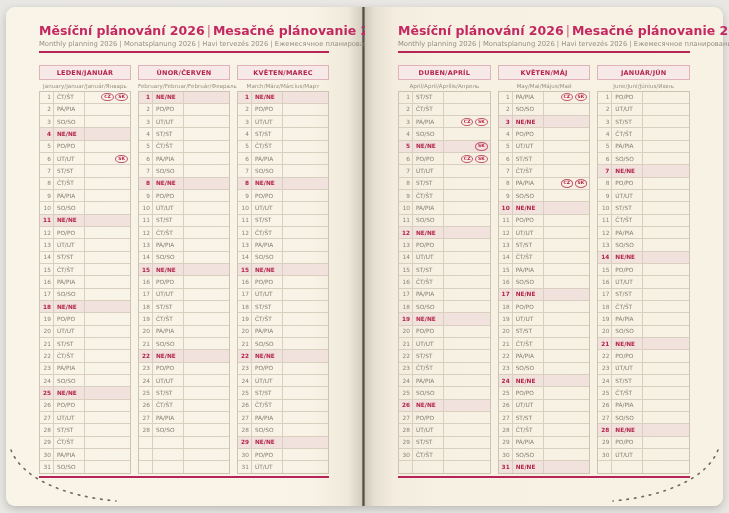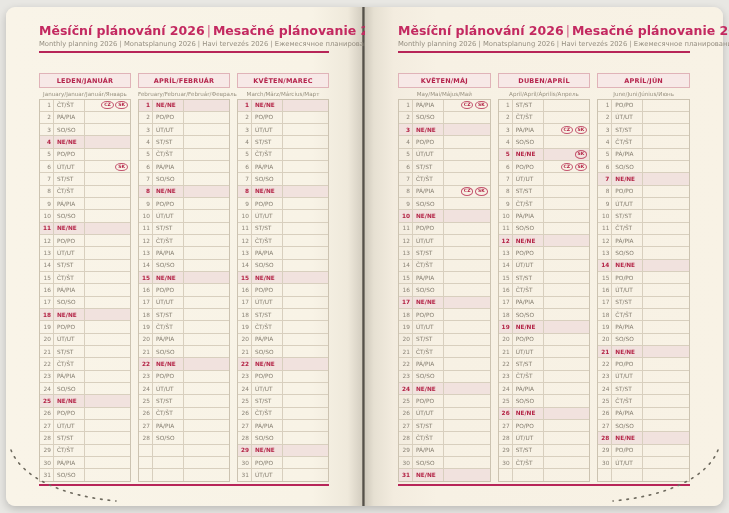--- a/index.html
+++ b/index.html
@@ -11,21 +11,21 @@
     background:linear-gradient(to right,#f9f4e8 0%,#f8f3e6 86%,#efe9db 96%,#d4cec1 100%);}
   .gutter{width:3px;background:linear-gradient(to right,#8b867b,#55514a,#9b968a);}
   .page.right{width:358px;border-radius:0 9px 9px 0;
     background:linear-gradient(to right,#cfc9bc 0%,#e6e0d2 2.5%,#f3ecdf 8%,#f7f1e4 20%,#f8f2e5 100%);}
   .page-inner{position:absolute;inset:0;padding:16px 33px 0 33px;box-sizing:border-box;}
   .title{text-align:center;font-size:12.5px;font-weight:bold;color:#c32960;white-space:nowrap;}
   .title .sep{font-weight:normal;color:#cf5d85;padding:0 2px;}
   .subtitle{text-align:center;font-size:6.8px;color:#958e80;margin-top:2px;white-space:nowrap;}
   .rule{height:2px;background:#b72558;margin-top:3px;}
   .bottom-rule{height:2px;background:#b72558;margin-top:2px;}
-  .months{display:flex;gap:7px;margin-top:20px;}
+  .months{display:flex;gap:7px;margin-top:12px;}
   .month{flex:1;min-width:0;}
   .month-head{border:1px solid #e0b3b8;background:#f7e9e7;color:#b5264e;font-size:6.5px;
     font-weight:bold;text-align:center;padding:2.5px 0;letter-spacing:0.2px;}
   .month-sub{font-size:5.6px;color:#97907f;text-align:center;padding:2.5px 0 2px;white-space:nowrap;}
   .month-table{border:1px solid #ccc3b1;height:381px;display:flex;flex-direction:column;}
   .day-row{flex:1;display:flex;border-bottom:1px solid #d8cfbe;font-size:5.8px;color:#8b8477;min-height:0;}
   .day-row:last-child{border-bottom:none;}
   .cell-num{width:14px;border-right:1px solid #d8cfbe;box-sizing:border-box;display:flex;
     align-items:center;justify-content:flex-end;padding-right:2px;}
   .cell-wd{width:31px;border-right:1px solid #d8cfbe;box-sizing:border-box;display:flex;
@@ -211,21 +211,21 @@
                 <div class="cell-note"></div>
               </div>
               <div class="day-row">
                 <div class="cell-num">31</div>
                 <div class="cell-wd">SO/SO</div>
                 <div class="cell-note"></div>
               </div>
             </div>
           </div>
           <div class="month">
-            <div class="month-head">APRÍL/FEBRUÁR</div>
+            <div class="month-head">ÚNOR/ČERVEN</div>
             <div class="month-sub">February/Februar/Február/Февраль</div>
             <div class="month-table">
               <div class="day-row sunday">
                 <div class="cell-num">1</div>
                 <div class="cell-wd">NE/NE</div>
                 <div class="cell-note"></div>
               </div>
               <div class="day-row">
                 <div class="cell-num">2</div>
                 <div class="cell-wd">PO/PO</div>
@@ -549,357 +549,357 @@
 
   <div class="gutter"></div>
 
   <div class="page right">
     <div class="page-inner">
       <div class="title"><span>Měsíční plánování 2026</span><span class="sep">|</span><span>Mesačné plánovanie 2026</span></div>
       <div class="subtitle">Monthly planning 2026 | Monatsplanung 2026 | Havi tervezés 2026 | Ежемесячное планирование 2026</div>
       <div class="rule"></div>
       <div class="months">
           <div class="month">
-            <div class="month-head">KVĚTEN/MÁJ</div>
-            <div class="month-sub">May/Mai/Május/Май</div>
+            <div class="month-head">DUBEN/APRÍL</div>
+            <div class="month-sub">April/April/Április/Апрель</div>
             <div class="month-table">
               <div class="day-row">
                 <div class="cell-num">1</div>
+                <div class="cell-wd">ST/ST</div>
+                <div class="cell-note"></div>
+              </div>
+              <div class="day-row">
+                <div class="cell-num">2</div>
+                <div class="cell-wd">ČT/ŠT</div>
+                <div class="cell-note"></div>
+              </div>
+              <div class="day-row">
+                <div class="cell-num">3</div>
                 <div class="cell-wd">PÁ/PIA</div>
                 <div class="cell-note">
                   <span class="badge">CZ</span>
                   <span class="badge">SK</span>
                 </div>
               </div>
               <div class="day-row">
-                <div class="cell-num">2</div>
-                <div class="cell-wd">SO/SO</div>
-                <div class="cell-note"></div>
-              </div>
-              <div class="day-row sunday">
-                <div class="cell-num">3</div>
-                <div class="cell-wd">NE/NE</div>
-                <div class="cell-note"></div>
-              </div>
-              <div class="day-row">
                 <div class="cell-num">4</div>
-                <div class="cell-wd">PO/PO</div>
-                <div class="cell-note"></div>
-              </div>
-              <div class="day-row">
+                <div class="cell-wd">SO/SO</div>
+                <div class="cell-note"></div>
+              </div>
+              <div class="day-row sunday">
                 <div class="cell-num">5</div>
-                <div class="cell-wd">ÚT/UT</div>
-                <div class="cell-note"></div>
+                <div class="cell-wd">NE/NE</div>
+                <div class="cell-note">
+                  <span class="badge">SK</span>
+                </div>
               </div>
               <div class="day-row">
                 <div class="cell-num">6</div>
-                <div class="cell-wd">ST/ST</div>
-                <div class="cell-note"></div>
-              </div>
-              <div class="day-row">
-                <div class="cell-num">7</div>
-                <div class="cell-wd">ČT/ŠT</div>
-                <div class="cell-note"></div>
-              </div>
-              <div class="day-row">
-                <div class="cell-num">8</div>
-                <div class="cell-wd">PÁ/PIA</div>
+                <div class="cell-wd">PO/PO</div>
                 <div class="cell-note">
                   <span class="badge">CZ</span>
                   <span class="badge">SK</span>
                 </div>
               </div>
               <div class="day-row">
+                <div class="cell-num">7</div>
+                <div class="cell-wd">ÚT/UT</div>
+                <div class="cell-note"></div>
+              </div>
+              <div class="day-row">
+                <div class="cell-num">8</div>
+                <div class="cell-wd">ST/ST</div>
+                <div class="cell-note"></div>
+              </div>
+              <div class="day-row">
                 <div class="cell-num">9</div>
-                <div class="cell-wd">SO/SO</div>
-                <div class="cell-note"></div>
-              </div>
-              <div class="day-row sunday">
+                <div class="cell-wd">ČT/ŠT</div>
+                <div class="cell-note"></div>
+              </div>
+              <div class="day-row">
                 <div class="cell-num">10</div>
-                <div class="cell-wd">NE/NE</div>
+                <div class="cell-wd">PÁ/PIA</div>
                 <div class="cell-note"></div>
               </div>
               <div class="day-row">
                 <div class="cell-num">11</div>
-                <div class="cell-wd">PO/PO</div>
-                <div class="cell-note"></div>
-              </div>
-              <div class="day-row">
+                <div class="cell-wd">SO/SO</div>
+                <div class="cell-note"></div>
+              </div>
+              <div class="day-row sunday">
                 <div class="cell-num">12</div>
-                <div class="cell-wd">ÚT/UT</div>
+                <div class="cell-wd">NE/NE</div>
                 <div class="cell-note"></div>
               </div>
               <div class="day-row">
                 <div class="cell-num">13</div>
-                <div class="cell-wd">ST/ST</div>
+                <div class="cell-wd">PO/PO</div>
                 <div class="cell-note"></div>
               </div>
               <div class="day-row">
                 <div class="cell-num">14</div>
-                <div class="cell-wd">ČT/ŠT</div>
+                <div class="cell-wd">ÚT/UT</div>
                 <div class="cell-note"></div>
               </div>
               <div class="day-row">
                 <div class="cell-num">15</div>
-                <div class="cell-wd">PÁ/PIA</div>
+                <div class="cell-wd">ST/ST</div>
                 <div class="cell-note"></div>
               </div>
               <div class="day-row">
                 <div class="cell-num">16</div>
-                <div class="cell-wd">SO/SO</div>
-                <div class="cell-note"></div>
-              </div>
-              <div class="day-row sunday">
+                <div class="cell-wd">ČT/ŠT</div>
+                <div class="cell-note"></div>
+              </div>
+              <div class="day-row">
                 <div class="cell-num">17</div>
-                <div class="cell-wd">NE/NE</div>
+                <div class="cell-wd">PÁ/PIA</div>
                 <div class="cell-note"></div>
               </div>
               <div class="day-row">
                 <div class="cell-num">18</div>
-                <div class="cell-wd">PO/PO</div>
-                <div class="cell-note"></div>
-              </div>
-              <div class="day-row">
+                <div class="cell-wd">SO/SO</div>
+                <div class="cell-note"></div>
+              </div>
+              <div class="day-row sunday">
                 <div class="cell-num">19</div>
-                <div class="cell-wd">ÚT/UT</div>
+                <div class="cell-wd">NE/NE</div>
                 <div class="cell-note"></div>
               </div>
               <div class="day-row">
                 <div class="cell-num">20</div>
-                <div class="cell-wd">ST/ST</div>
+                <div class="cell-wd">PO/PO</div>
                 <div class="cell-note"></div>
               </div>
               <div class="day-row">
                 <div class="cell-num">21</div>
-                <div class="cell-wd">ČT/ŠT</div>
+                <div class="cell-wd">ÚT/UT</div>
                 <div class="cell-note"></div>
               </div>
               <div class="day-row">
                 <div class="cell-num">22</div>
-                <div class="cell-wd">PÁ/PIA</div>
+                <div class="cell-wd">ST/ST</div>
                 <div class="cell-note"></div>
               </div>
               <div class="day-row">
                 <div class="cell-num">23</div>
-                <div class="cell-wd">SO/SO</div>
-                <div class="cell-note"></div>
-              </div>
-              <div class="day-row sunday">
+                <div class="cell-wd">ČT/ŠT</div>
+                <div class="cell-note"></div>
+              </div>
+              <div class="day-row">
                 <div class="cell-num">24</div>
-                <div class="cell-wd">NE/NE</div>
+                <div class="cell-wd">PÁ/PIA</div>
                 <div class="cell-note"></div>
               </div>
               <div class="day-row">
                 <div class="cell-num">25</div>
-                <div class="cell-wd">PO/PO</div>
-                <div class="cell-note"></div>
-              </div>
-              <div class="day-row">
+                <div class="cell-wd">SO/SO</div>
+                <div class="cell-note"></div>
+              </div>
+              <div class="day-row sunday">
                 <div class="cell-num">26</div>
-                <div class="cell-wd">ÚT/UT</div>
+                <div class="cell-wd">NE/NE</div>
                 <div class="cell-note"></div>
               </div>
               <div class="day-row">
                 <div class="cell-num">27</div>
-                <div class="cell-wd">ST/ST</div>
+                <div class="cell-wd">PO/PO</div>
                 <div class="cell-note"></div>
               </div>
               <div class="day-row">
                 <div class="cell-num">28</div>
-                <div class="cell-wd">ČT/ŠT</div>
+                <div class="cell-wd">ÚT/UT</div>
                 <div class="cell-note"></div>
               </div>
               <div class="day-row">
                 <div class="cell-num">29</div>
-                <div class="cell-wd">PÁ/PIA</div>
+                <div class="cell-wd">ST/ST</div>
                 <div class="cell-note"></div>
               </div>
               <div class="day-row">
                 <div class="cell-num">30</div>
-                <div class="cell-wd">SO/SO</div>
-                <div class="cell-note"></div>
-              </div>
-              <div class="day-row sunday">
-                <div class="cell-num">31</div>
-                <div class="cell-wd">NE/NE</div>
+                <div class="cell-wd">ČT/ŠT</div>
+                <div class="cell-note"></div>
+              </div>
+              <div class="day-row">
+                <div class="cell-num"></div>
+                <div class="cell-wd"></div>
                 <div class="cell-note"></div>
               </div>
             </div>
           </div>
           <div class="month">
-            <div class="month-head">DUBEN/APRÍL</div>
-            <div class="month-sub">April/April/Április/Апрель</div>
+            <div class="month-head">KVĚTEN/MÁJ</div>
+            <div class="month-sub">May/Mai/Május/Май</div>
             <div class="month-table">
               <div class="day-row">
                 <div class="cell-num">1</div>
-                <div class="cell-wd">ST/ST</div>
-                <div class="cell-note"></div>
-              </div>
-              <div class="day-row">
-                <div class="cell-num">2</div>
-                <div class="cell-wd">ČT/ŠT</div>
-                <div class="cell-note"></div>
-              </div>
-              <div class="day-row">
-                <div class="cell-num">3</div>
                 <div class="cell-wd">PÁ/PIA</div>
                 <div class="cell-note">
                   <span class="badge">CZ</span>
                   <span class="badge">SK</span>
                 </div>
               </div>
               <div class="day-row">
+                <div class="cell-num">2</div>
+                <div class="cell-wd">SO/SO</div>
+                <div class="cell-note"></div>
+              </div>
+              <div class="day-row sunday">
+                <div class="cell-num">3</div>
+                <div class="cell-wd">NE/NE</div>
+                <div class="cell-note"></div>
+              </div>
+              <div class="day-row">
                 <div class="cell-num">4</div>
-                <div class="cell-wd">SO/SO</div>
-                <div class="cell-note"></div>
-              </div>
-              <div class="day-row sunday">
+                <div class="cell-wd">PO/PO</div>
+                <div class="cell-note"></div>
+              </div>
+              <div class="day-row">
                 <div class="cell-num">5</div>
-                <div class="cell-wd">NE/NE</div>
-                <div class="cell-note">
-                  <span class="badge">SK</span>
-                </div>
+                <div class="cell-wd">ÚT/UT</div>
+                <div class="cell-note"></div>
               </div>
               <div class="day-row">
                 <div class="cell-num">6</div>
-                <div class="cell-wd">PO/PO</div>
+                <div class="cell-wd">ST/ST</div>
+                <div class="cell-note"></div>
+              </div>
+              <div class="day-row">
+                <div class="cell-num">7</div>
+                <div class="cell-wd">ČT/ŠT</div>
+                <div class="cell-note"></div>
+              </div>
+              <div class="day-row">
+                <div class="cell-num">8</div>
+                <div class="cell-wd">PÁ/PIA</div>
                 <div class="cell-note">
                   <span class="badge">CZ</span>
                   <span class="badge">SK</span>
                 </div>
               </div>
               <div class="day-row">
-                <div class="cell-num">7</div>
-                <div class="cell-wd">ÚT/UT</div>
-                <div class="cell-note"></div>
-              </div>
-              <div class="day-row">
-                <div class="cell-num">8</div>
-                <div class="cell-wd">ST/ST</div>
-                <div class="cell-note"></div>
-              </div>
-              <div class="day-row">
                 <div class="cell-num">9</div>
-                <div class="cell-wd">ČT/ŠT</div>
-                <div class="cell-note"></div>
-              </div>
-              <div class="day-row">
+                <div class="cell-wd">SO/SO</div>
+                <div class="cell-note"></div>
+              </div>
+              <div class="day-row sunday">
                 <div class="cell-num">10</div>
-                <div class="cell-wd">PÁ/PIA</div>
+                <div class="cell-wd">NE/NE</div>
                 <div class="cell-note"></div>
               </div>
               <div class="day-row">
                 <div class="cell-num">11</div>
-                <div class="cell-wd">SO/SO</div>
-                <div class="cell-note"></div>
-              </div>
-              <div class="day-row sunday">
+                <div class="cell-wd">PO/PO</div>
+                <div class="cell-note"></div>
+              </div>
+              <div class="day-row">
                 <div class="cell-num">12</div>
-                <div class="cell-wd">NE/NE</div>
+                <div class="cell-wd">ÚT/UT</div>
                 <div class="cell-note"></div>
               </div>
               <div class="day-row">
                 <div class="cell-num">13</div>
-                <div class="cell-wd">PO/PO</div>
+                <div class="cell-wd">ST/ST</div>
                 <div class="cell-note"></div>
               </div>
               <div class="day-row">
                 <div class="cell-num">14</div>
-                <div class="cell-wd">ÚT/UT</div>
+                <div class="cell-wd">ČT/ŠT</div>
                 <div class="cell-note"></div>
               </div>
               <div class="day-row">
                 <div class="cell-num">15</div>
-                <div class="cell-wd">ST/ST</div>
+                <div class="cell-wd">PÁ/PIA</div>
                 <div class="cell-note"></div>
               </div>
               <div class="day-row">
                 <div class="cell-num">16</div>
-                <div class="cell-wd">ČT/ŠT</div>
-                <div class="cell-note"></div>
-              </div>
-              <div class="day-row">
+                <div class="cell-wd">SO/SO</div>
+                <div class="cell-note"></div>
+              </div>
+              <div class="day-row sunday">
                 <div class="cell-num">17</div>
-                <div class="cell-wd">PÁ/PIA</div>
+                <div class="cell-wd">NE/NE</div>
                 <div class="cell-note"></div>
               </div>
               <div class="day-row">
                 <div class="cell-num">18</div>
-                <div class="cell-wd">SO/SO</div>
-                <div class="cell-note"></div>
-              </div>
-              <div class="day-row sunday">
+                <div class="cell-wd">PO/PO</div>
+                <div class="cell-note"></div>
+              </div>
+              <div class="day-row">
                 <div class="cell-num">19</div>
-                <div class="cell-wd">NE/NE</div>
+                <div class="cell-wd">ÚT/UT</div>
                 <div class="cell-note"></div>
               </div>
               <div class="day-row">
                 <div class="cell-num">20</div>
-                <div class="cell-wd">PO/PO</div>
+                <div class="cell-wd">ST/ST</div>
                 <div class="cell-note"></div>
               </div>
               <div class="day-row">
                 <div class="cell-num">21</div>
-                <div class="cell-wd">ÚT/UT</div>
+                <div class="cell-wd">ČT/ŠT</div>
                 <div class="cell-note"></div>
               </div>
               <div class="day-row">
                 <div class="cell-num">22</div>
-                <div class="cell-wd">ST/ST</div>
+                <div class="cell-wd">PÁ/PIA</div>
                 <div class="cell-note"></div>
               </div>
               <div class="day-row">
                 <div class="cell-num">23</div>
-                <div class="cell-wd">ČT/ŠT</div>
-                <div class="cell-note"></div>
-              </div>
-              <div class="day-row">
+                <div class="cell-wd">SO/SO</div>
+                <div class="cell-note"></div>
+              </div>
+              <div class="day-row sunday">
                 <div class="cell-num">24</div>
-                <div class="cell-wd">PÁ/PIA</div>
+                <div class="cell-wd">NE/NE</div>
                 <div class="cell-note"></div>
               </div>
               <div class="day-row">
                 <div class="cell-num">25</div>
-                <div class="cell-wd">SO/SO</div>
-                <div class="cell-note"></div>
-              </div>
-              <div class="day-row sunday">
+                <div class="cell-wd">PO/PO</div>
+                <div class="cell-note"></div>
+              </div>
+              <div class="day-row">
                 <div class="cell-num">26</div>
-                <div class="cell-wd">NE/NE</div>
+                <div class="cell-wd">ÚT/UT</div>
                 <div class="cell-note"></div>
               </div>
               <div class="day-row">
                 <div class="cell-num">27</div>
-                <div class="cell-wd">PO/PO</div>
+                <div class="cell-wd">ST/ST</div>
                 <div class="cell-note"></div>
               </div>
               <div class="day-row">
                 <div class="cell-num">28</div>
-                <div class="cell-wd">ÚT/UT</div>
+                <div class="cell-wd">ČT/ŠT</div>
                 <div class="cell-note"></div>
               </div>
               <div class="day-row">
                 <div class="cell-num">29</div>
-                <div class="cell-wd">ST/ST</div>
+                <div class="cell-wd">PÁ/PIA</div>
                 <div class="cell-note"></div>
               </div>
               <div class="day-row">
                 <div class="cell-num">30</div>
-                <div class="cell-wd">ČT/ŠT</div>
-                <div class="cell-note"></div>
-              </div>
-              <div class="day-row">
-                <div class="cell-num"></div>
-                <div class="cell-wd"></div>
+                <div class="cell-wd">SO/SO</div>
+                <div class="cell-note"></div>
+              </div>
+              <div class="day-row sunday">
+                <div class="cell-num">31</div>
+                <div class="cell-wd">NE/NE</div>
                 <div class="cell-note"></div>
               </div>
             </div>
           </div>
           <div class="month">
-            <div class="month-head">APRÍL/JÚN</div>
+            <div class="month-head">JANUÁR/JÚN</div>
             <div class="month-sub">June/Juni/Június/Июнь</div>
             <div class="month-table">
               <div class="day-row">
                 <div class="cell-num">1</div>
                 <div class="cell-wd">PO/PO</div>
                 <div class="cell-note"></div>
               </div>
               <div class="day-row">
                 <div class="cell-num">2</div>
                 <div class="cell-wd">ÚT/UT</div>

